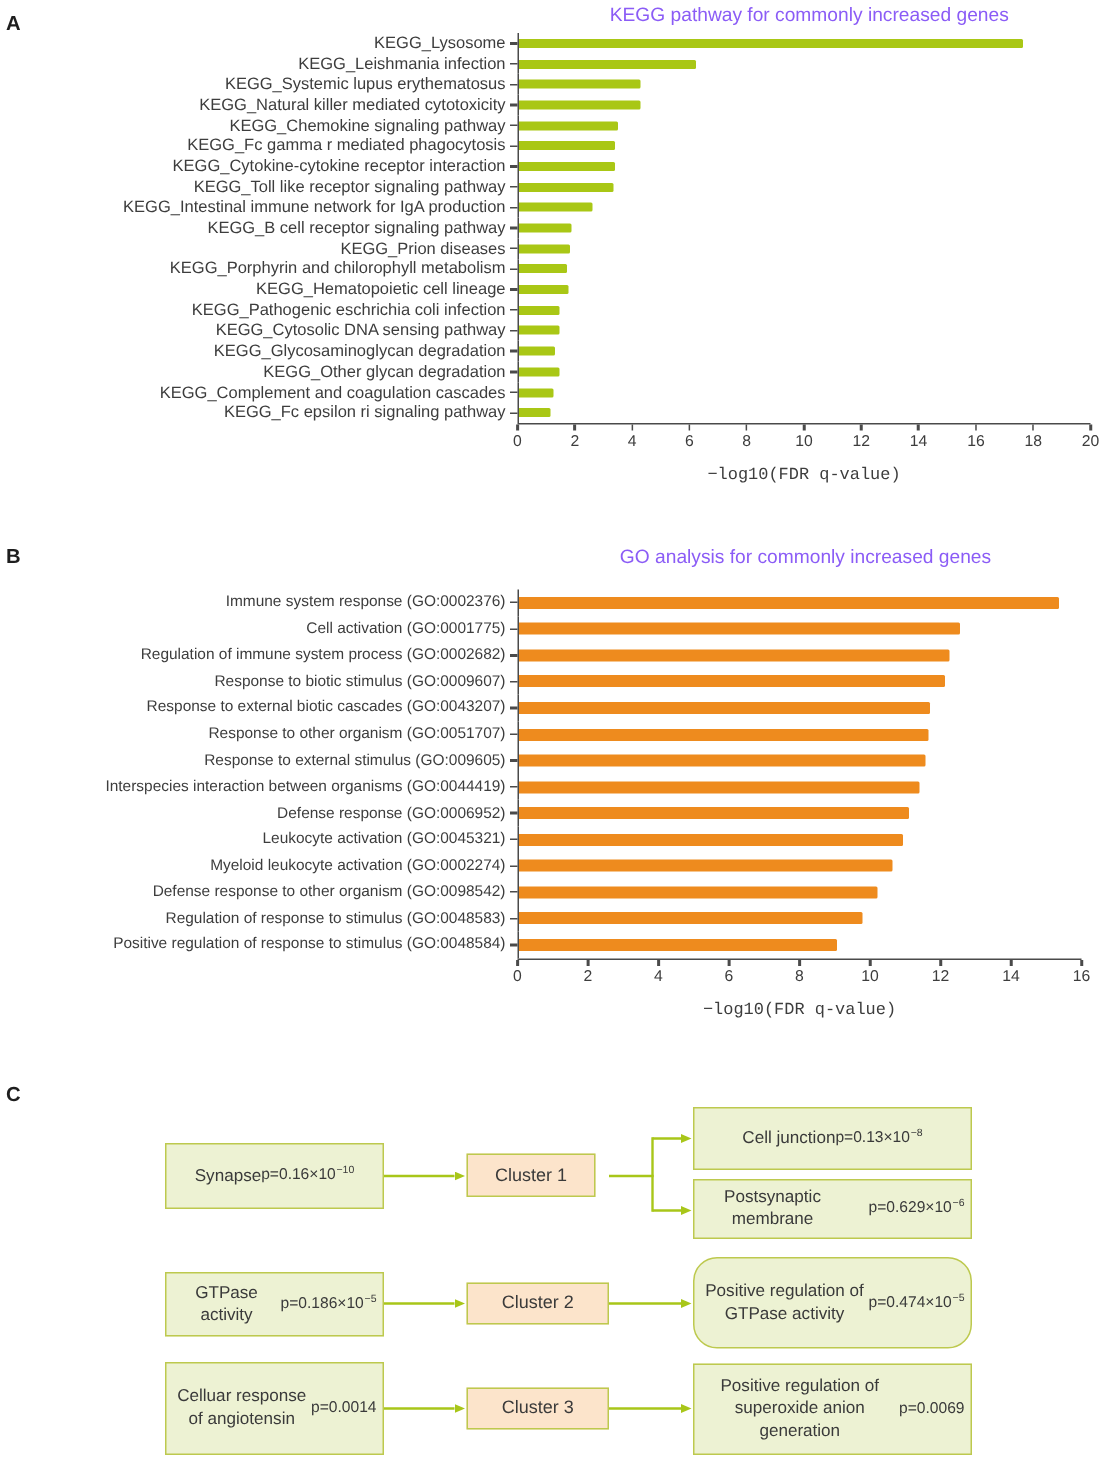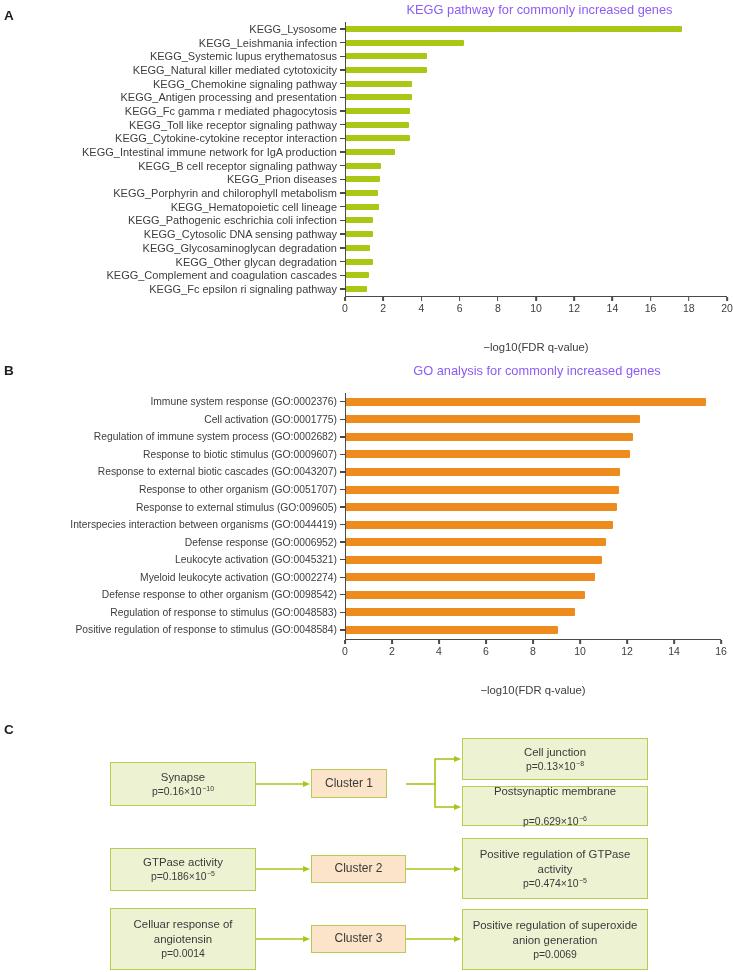--- a/index.html
+++ b/index.html
@@ -25,28 +25,28 @@
   .chart-a .track{width:382px;}
   .chart-b .track{width:376px;}
   .bar{height:6px;border-radius:0 1px 1px 0;}
   .chart-b .bar{height:8px;}
   .axis{position:relative;margin-left:345px;border-top:1.6px solid #4a4a4a;height:26px;}
   .chart-a .axis{width:382px;}
   .chart-b .axis{width:376px;}
   .xtick{position:absolute;top:0;transform:translateX(-50%);text-align:center;}
   .xtick-mark{width:1.5px;height:4px;background:#4a4a4a;margin:0 auto;}
   .xtick-label{font-size:10.5px;margin-top:1px;color:#3d3d3d;}
-  .xlabel{margin-left:345px;text-align:center;font-size:11.3px;margin-top:18px;color:#3d3d3d;}
+  .xlabel{margin-left:345px;text-align:center;font-size:11.3px;margin-top:2px;color:#3d3d3d;font-family:Liberation Mono, monospace;}
   .chart-a .xlabel{width:382px;}
   .chart-b .xlabel{width:376px;}
   
   .diagram{position:absolute;left:0;top:720px;width:733px;height:252px;}
   .diagram svg{position:absolute;left:0;top:0;}
   .cbox{position:absolute;box-sizing:border-box;border:1.4px solid #bdc94e;background:#edf2d3;
-        display:flex;flex-direction:column;align-items:center;justify-content:center;
+        display:flex;flex-direction:row;align-items:center;justify-content:center;
         text-align:center;line-height:1.3;padding:1px 4px;}
   .cluster-box{background:#fce4cb;}
   .cbox .t{font-size:11.4px;color:#3a3a3a;}
   .cluster-box .t{font-size:12px;}
   .cbox .p{font-size:10.4px;color:#3a3a3a;}
   .cbox .p .e{font-size:7px;position:relative;top:-4px;margin-left:0.5px;}
   .ln,.ar{stroke:currentColor;stroke-width:1.6;fill:none;stroke-linecap:butt;}
 </style>
 </head>
 <body>
@@ -97,52 +97,43 @@
           <div class="cat">
             <span class="cat-text">KEGG_Chemokine signaling pathway</span>
             <span class="ytick"></span>
           </div>
           <div class="track">
             <div class="bar" style="width: 17.25%; background: rgb(169, 199, 21);"></div>
           </div>
         </div>
         <div class="row">
           <div class="cat">
-            <span class="cat-text">KEGG_Antigen processing and presentation</span>
-            <span class="ytick"></span>
-          </div>
-          <div class="track">
-            <div class="bar" style="width: 17.25%; background: rgb(169, 199, 21);"></div>
-          </div>
-        </div>
-        <div class="row">
-          <div class="cat">
             <span class="cat-text">KEGG_Fc gamma r mediated phagocytosis</span>
             <span class="ytick"></span>
           </div>
           <div class="track">
             <div class="bar" style="width: 16.75%; background: rgb(169, 199, 21);"></div>
           </div>
         </div>
         <div class="row">
           <div class="cat">
+            <span class="cat-text">KEGG_Cytokine-cytokine receptor interaction</span>
+            <span class="ytick"></span>
+          </div>
+          <div class="track">
+            <div class="bar" style="width: 16.75%; background: rgb(169, 199, 21);"></div>
+          </div>
+        </div>
+        <div class="row">
+          <div class="cat">
             <span class="cat-text">KEGG_Toll like receptor signaling pathway</span>
             <span class="ytick"></span>
           </div>
           <div class="track">
             <div class="bar" style="width: 16.5%; background: rgb(169, 199, 21);"></div>
-          </div>
-        </div>
-        <div class="row">
-          <div class="cat">
-            <span class="cat-text">KEGG_Cytokine-cytokine receptor interaction</span>
-            <span class="ytick"></span>
-          </div>
-          <div class="track">
-            <div class="bar" style="width: 16.75%; background: rgb(169, 199, 21);"></div>
           </div>
         </div>
         <div class="row">
           <div class="cat">
             <span class="cat-text">KEGG_Intestinal immune network for IgA production</span>
             <span class="ytick"></span>
           </div>
           <div class="track">
             <div class="bar" style="width: 12.75%; background: rgb(169, 199, 21);"></div>
           </div>
@@ -474,39 +465,39 @@
       <path class="ar" d="M435,87 H454" marker-end="url(#ah)"></path>
       <path class="ar" d="M256,149 H303" marker-end="url(#ah)"></path>
       <path class="ar" d="M406,149 H454" marker-end="url(#ah)"></path>
       <path class="ar" d="M256,219 H303" marker-end="url(#ah)"></path>
       <path class="ar" d="M406,219 H454" marker-end="url(#ah)"></path>
     </svg>
   <div class="cbox" style="left: 110px; top: 42px; width: 146px; height: 44px; background: rgb(237, 242, 211); border-color: rgb(189, 201, 78);">
         <div class="t">Synapse</div>
         <div class="p"><span>p=0.16×10</span><span class="e">−10</span></div>
       </div>
-      <div class="cbox cluster-box" style="left: 311px; top: 49px; width: 76px; height: 29px; background: rgb(252, 228, 203); border-color: rgb(189, 201, 78);">
+      <div class="cbox cluster-box" style="left: 311px; top: 49px; width: 86px; height: 29px; background: rgb(252, 228, 203); border-color: rgb(189, 201, 78);">
         <div class="t">Cluster 1</div>
       </div>
       <div class="cbox" style="left: 462px; top: 18px; width: 186px; height: 42px; background: rgb(237, 242, 211); border-color: rgb(189, 201, 78);">
         <div class="t">Cell junction</div>
         <div class="p"><span>p=0.13×10</span><span class="e">−8</span></div>
       </div>
       <div class="cbox" style="left: 462px; top: 66px; width: 186px; height: 40px; background: rgb(237, 242, 211); border-color: rgb(189, 201, 78); gap: 16px;">
         <div class="t">Postsynaptic membrane</div>
         <div class="p"><span>p=0.629×10</span><span class="e">−6</span></div>
       </div>
       <div class="cbox" style="left: 110px; top: 128px; width: 146px; height: 43px; background: rgb(237, 242, 211); border-color: rgb(189, 201, 78);">
         <div class="t">GTPase activity</div>
         <div class="p"><span>p=0.186×10</span><span class="e">−5</span></div>
       </div>
       <div class="cbox cluster-box" style="left: 311px; top: 135px; width: 95px; height: 28px; background: rgb(252, 228, 203); border-color: rgb(189, 201, 78);">
         <div class="t">Cluster 2</div>
       </div>
-      <div class="cbox" style="left: 462px; top: 118px; width: 186px; height: 61px; background: rgb(237, 242, 211); border-color: rgb(189, 201, 78);">
+      <div class="cbox" style="left: 462px; top: 118px; width: 186px; height: 61px; background: rgb(237, 242, 211); border-color: rgb(189, 201, 78); border-radius: 16px;">
         <div class="t">Positive regulation of GTPase activity</div>
         <div class="p"><span>p=0.474×10</span><span class="e">−5</span></div>
       </div>
       <div class="cbox" style="left: 110px; top: 188px; width: 146px; height: 62px; background: rgb(237, 242, 211); border-color: rgb(189, 201, 78);">
         <div class="t">Celluar response of angiotensin</div>
         <div class="p"><span>p=0.0014</span></div>
       </div>
       <div class="cbox cluster-box" style="left: 311px; top: 205px; width: 95px; height: 28px; background: rgb(252, 228, 203); border-color: rgb(189, 201, 78);">
         <div class="t">Cluster 3</div>
       </div>

